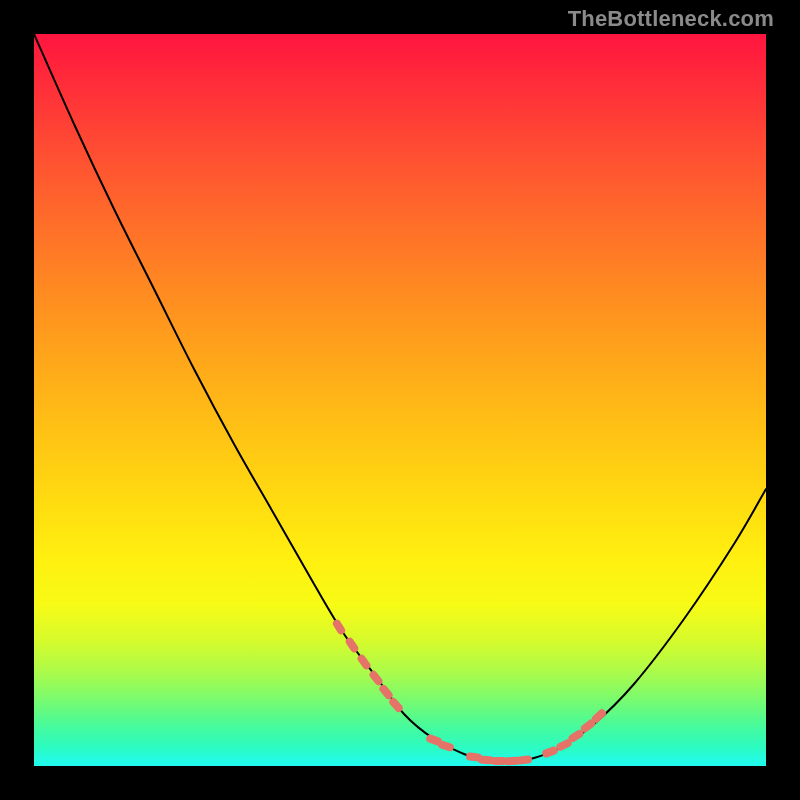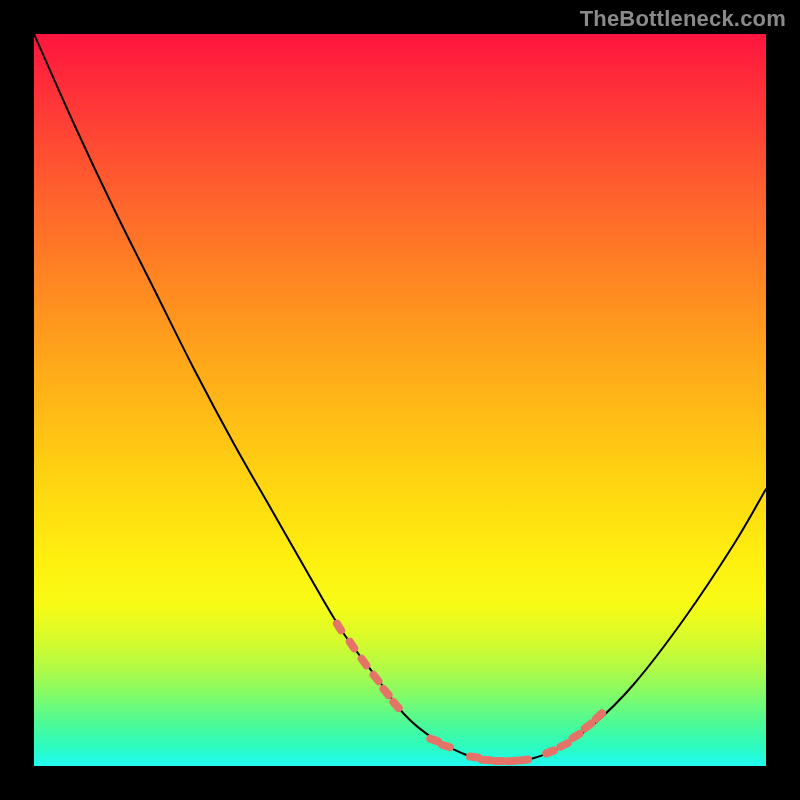--- a/index.html
+++ b/index.html
@@ -56,21 +56,21 @@
   svg.curve {
     position: absolute;
     left: 0;
     top: 0;
     width: 732px;
     height: 732px;
   }
   .watermark {
     position: absolute;
     top: 6px;
-    right: 14px;
+    right: 26px;
     font-family: Arial, Helvetica, sans-serif;
     font-size: 22px;
     font-weight: 600;
     color: #8a8a8a;
     letter-spacing: 0.2px;
     user-select: none;
   }
 </style>
 </head>
 <body>

